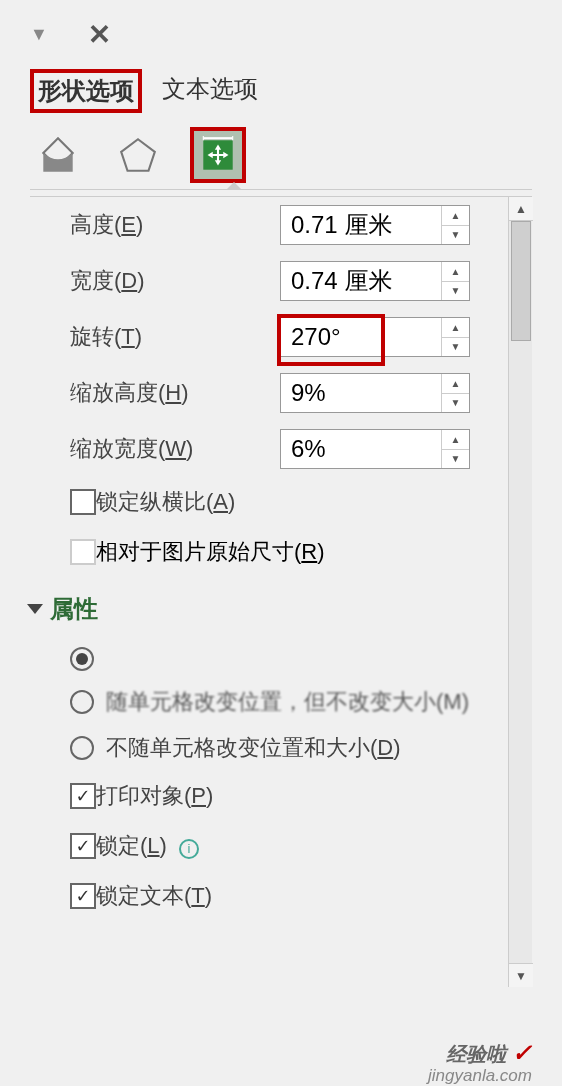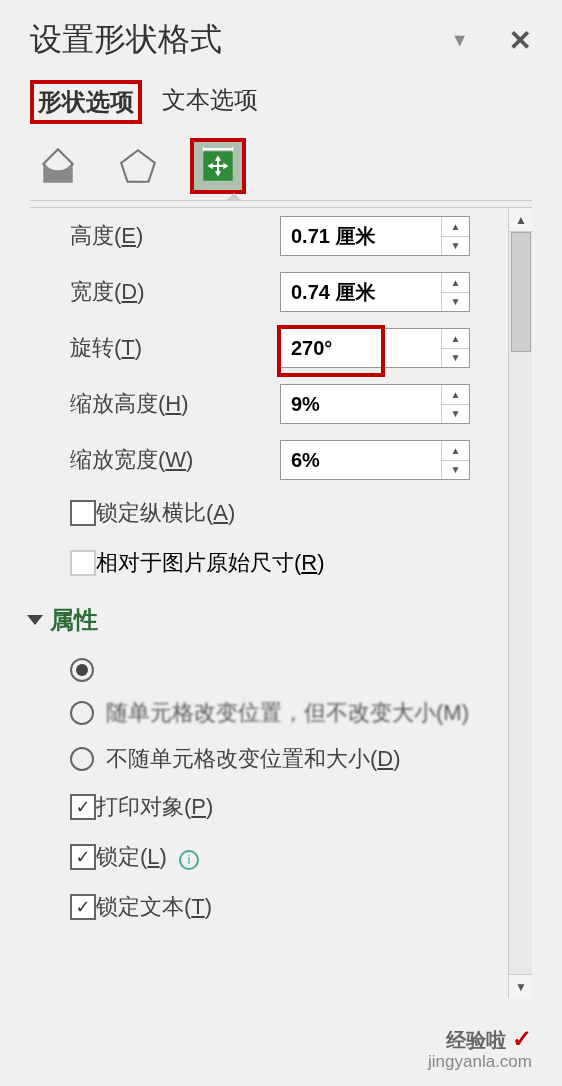--- a/index.html
+++ b/index.html
@@ -34,50 +34,49 @@
     .scroll-down { bottom:0; border-top:1px solid #ccc; }
     .scroll-thumb { position:absolute; top:24px; left:2px; width:20px; height:120px; background:#cfcfcf; border:1px solid #aaa; cursor:pointer; }
     .section-header { display:flex; align-items:center; gap: 10px; margin-top: 14px; margin-bottom: 14px; cursor:pointer; }
     .triangle { width:0; height:0; border-top:8px solid transparent; border-bottom:8px solid transparent; border-left:0; border-right:0; }
     .triangle.expanded { border-left:10px solid #444; transform: rotate(90deg); }
     .section-title { font-size: 24px; color: #2e6b36; font-weight: 600; }
     .form-row { display:flex; align-items:center; padding: 8px 0 8px 40px; }
     .form-label { flex: 0 0 210px; font-size: 22px; color: #444; }
     .form-label .ul { text-decoration: underline; }
     .spinner { position: relative; width: 190px; height: 40px; border:1px solid #999; background:#fff; display:flex; align-items:center; }
-    .spinner input { border:none; width: 150px; height:100%; padding: 0 10px; font-size: 20px; outline:none; background:transparent;font-weight:bold; }
+    .spinner input { border:none; width: 150px; height:100%; padding: 0 10px; font-size: 24px; outline:none; background:transparent; }
     .spinner .sp-btns { position:absolute; right:0; top:0; width:28px; height:100%; border-left:1px solid #ccc; display:flex; flex-direction:column; }
     .spinner .sp-btn { flex:1; display:flex; align-items:center; justify-content:center; font-size:10px; color:#555; cursor:pointer; }
     .spinner .sp-btn:first-child { border-bottom:1px solid #ccc; }
     .spinner.highlight { position:relative; }
     .spinner.highlight::before { content:""; position:absolute; left:-4px; top:-4px; width:100px; height:44px; border:4px solid #c00000; pointer-events:none; }
     .check-row { display:flex; align-items:center; gap:0; padding: 10px 0 10px 40px; }
     .checkbox { width:26px; height:26px; border:2px solid #666; background:#fff; display:flex; align-items:center; justify-content:center; font-size:18px; color:#333; cursor:pointer; }
     .checkbox.checked::after { content:"✓"; }
     .check-label { font-size: 22px; color:#444; }
     .check-label .ul { text-decoration:underline; }
     .check-row.disabled .checkbox { border-color:#ccc; cursor:default;}
     .check-row.disabled .check-label { color:#000000; }
     .radio-row { display:flex; align-items:center; gap:12px; padding: 8px 0 8px 40px; }
     .radio { width:24px; height:24px; border:2px solid #666; border-radius:50%; display:flex; align-items:center; justify-content:center; cursor:pointer; flex-shrink:0; }
     .radio.selected::after { content:""; width:12px; height:12px; background:#444; border-radius:50%; }
     .radio-label { font-size: 22px; color:#444; }
     .radio-label.blur { filter: blur(1px); color:#555; }
     .radio-label .ul { text-decoration:underline; }
     .info-icon { width:20px; height:20px; border:2px solid #4a9; border-radius:50%; display:inline-flex; align-items:center; justify-content:center; font-size:13px; color:#4a9; margin-left:6px; }
-    .watermark { position:absolute; bottom:14px; right:30px; font-size:17px; color:#888; text-align:right; line-height:1.15; }
+    .watermark { position:absolute; bottom:0; right:30px; font-size:17px; color:#888; text-align:right; line-height:1.15;font-style:italic; }
     .watermark .line1 { font-size: 20px; color:#666; font-weight:600; }
     .watermark .red { color:#c00000; font-weight:bold; font-size:24px; }
   </style>
 </head>
 <body>
 
 <div class="panel">
   <div class="header-row">
-    <div class="panel-title">设置形状格式</div>
     <div class="header-controls">
       <span class="chev-down">▼</span>
       <span class="close-x">✕</span>
     </div>
   </div>
 
   <div class="tab-row">
     <div class="tab active">形状选项</div>
     <div class="tab">文本选项</div>
   </div>

